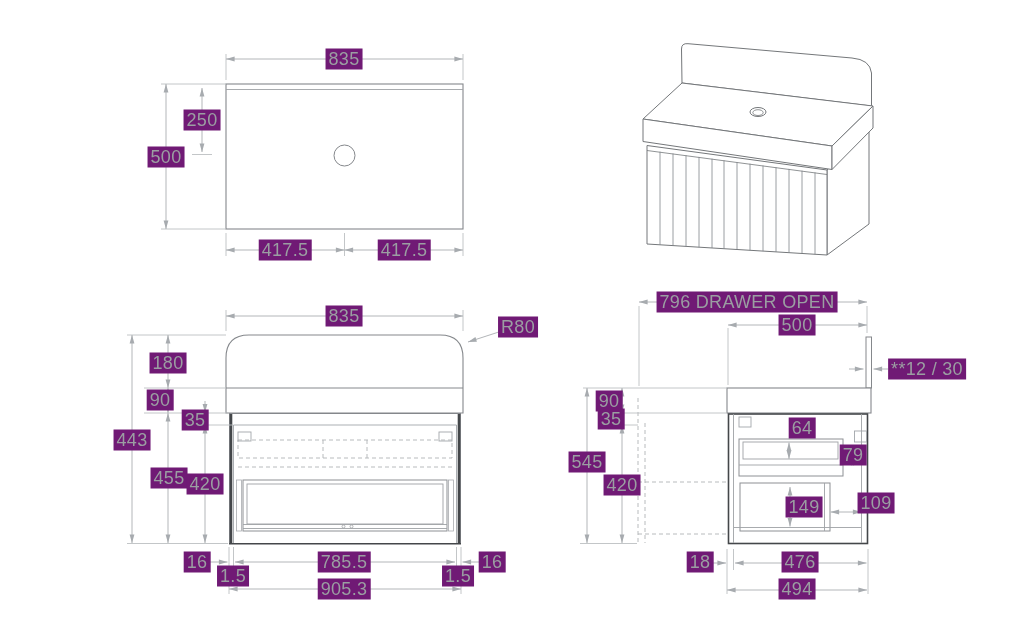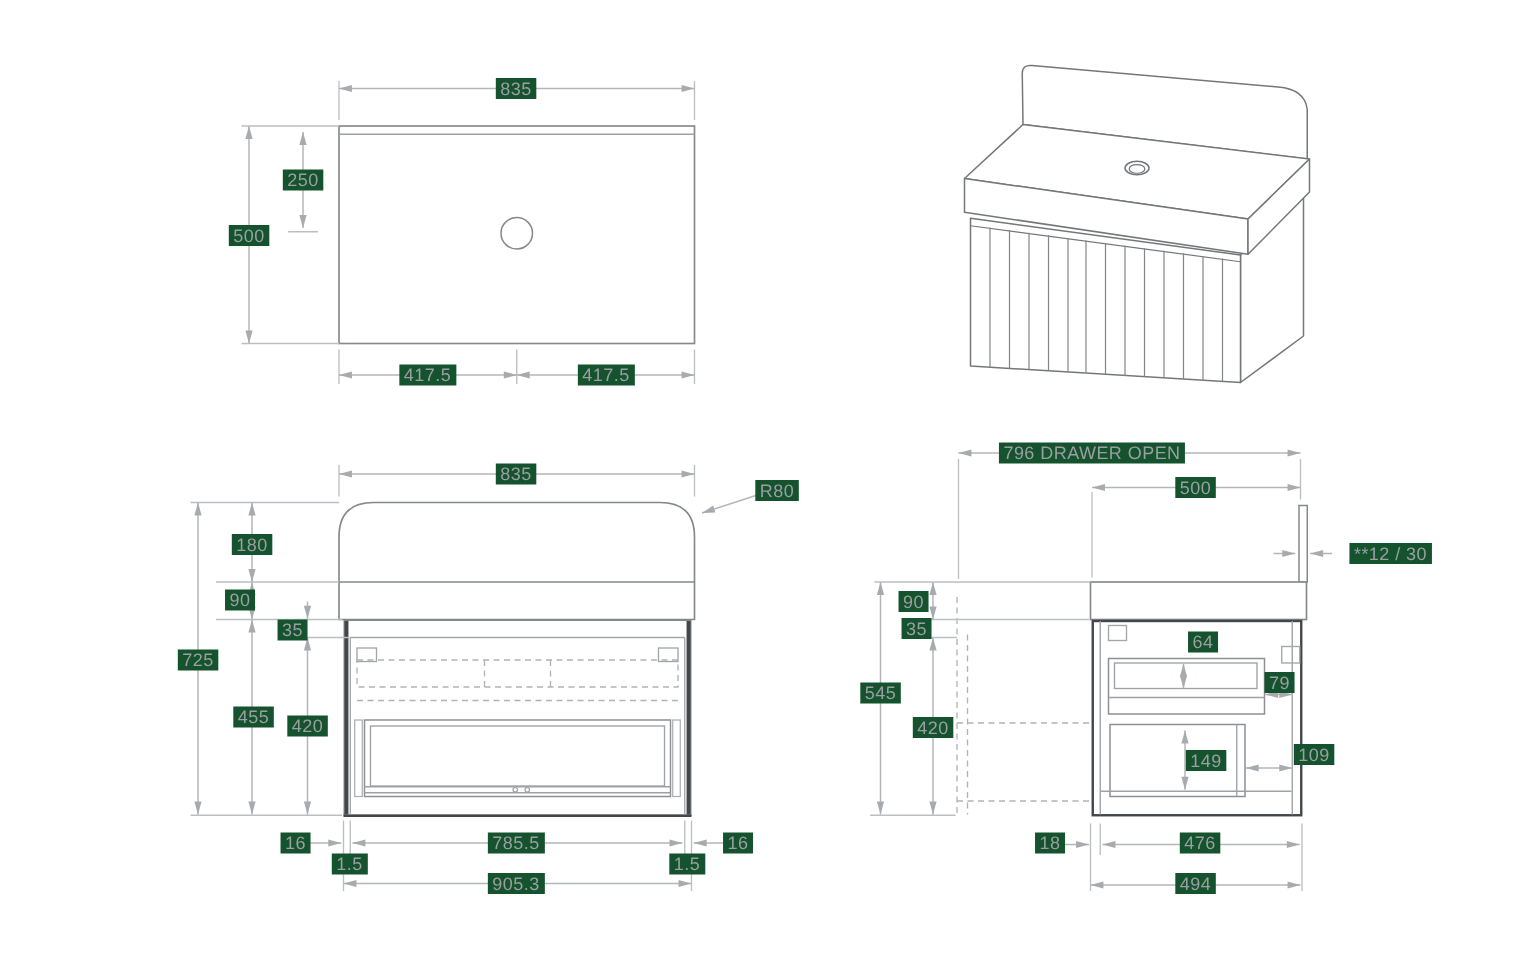--- a/index.html
+++ b/index.html
@@ -3,22 +3,22 @@
 <meta charset="utf-8">
 <style>
   html,body{margin:0;padding:0;}
   #canvas{
     position:relative;width:1024px;height:642px;background:#ffffff;
     font-family:"Liberation Sans", sans-serif;overflow:hidden;
   }
   #linework{position:absolute;left:0;top:0;}
   .dim{
     position:absolute;transform:translate(-50%,-50%);
-    background:#14532d;padding:0 3px;white-space:nowrap;
-    font-size:12px;color:#9b9ea2;letter-spacing:0.3px;
+    background:#701a75;padding:0 3px;white-space:nowrap;
+    font-size:18px;color:#9b9ea2;letter-spacing:0.3px;
   }
 </style>
 </head>
 <body>
 
 <div id="canvas">
 
 <svg id="linework" width="1024" height="642" viewBox="0 0 1024 642">
   <defs>
     <marker id="arr" viewBox="0 0 10 10" refX="8.6" refY="5" markerWidth="10.5" markerHeight="10.5" orient="auto-start-reverse">
@@ -125,32 +125,32 @@
 <div class="dim" style="left:344px;top:59px">835</div>
 <div class="dim" style="left:166px;top:157px">500</div>
 <div class="dim" style="left:202px;top:120px">250</div>
 <div class="dim" style="left:285px;top:250px">417.5</div>
 <div class="dim" style="left:404px;top:250px">417.5</div>
 
 <div class="dim" style="left:344px;top:316px">835</div>
 <div class="dim" style="left:518px;top:327px">R80</div>
 <div class="dim" style="left:168px;top:363px">180</div>
 <div class="dim" style="left:160px;top:400px">90</div>
-<div class="dim" style="left:132px;top:440px">725</div>
+<div class="dim" style="left:132px;top:440px">443</div>
 <div class="dim" style="left:195px;top:420px">35</div>
 <div class="dim" style="left:169px;top:478px">455</div>
 <div class="dim" style="left:205px;top:484px">420</div>
 <div class="dim" style="left:197px;top:562px">16</div>
 <div class="dim" style="left:233px;top:576px">1.5</div>
 <div class="dim" style="left:344px;top:562px">785.5</div>
 <div class="dim" style="left:458px;top:576px">1.5</div>
 <div class="dim" style="left:492px;top:562px">16</div>
 <div class="dim" style="left:344px;top:589px">905.3</div>
 
-<div class="dim" style="left:728px;top:302px">796 DRAWER OPEN</div>
+<div class="dim" style="left:747px;top:302px">796 DRAWER OPEN</div>
 <div class="dim" style="left:797px;top:325px">500</div>
 <div class="dim" style="left:927px;top:369px">**12 / 30</div>
 <div class="dim" style="left:609px;top:401px">90</div>
 <div class="dim" style="left:611px;top:419px">35</div>
 <div class="dim" style="left:587px;top:462px">545</div>
 <div class="dim" style="left:622px;top:485px">420</div>
 <div class="dim" style="left:802px;top:428px">64</div>
 <div class="dim" style="left:853px;top:455px">79</div>
 <div class="dim" style="left:804px;top:507px">149</div>
 <div class="dim" style="left:876px;top:503px">109</div>

